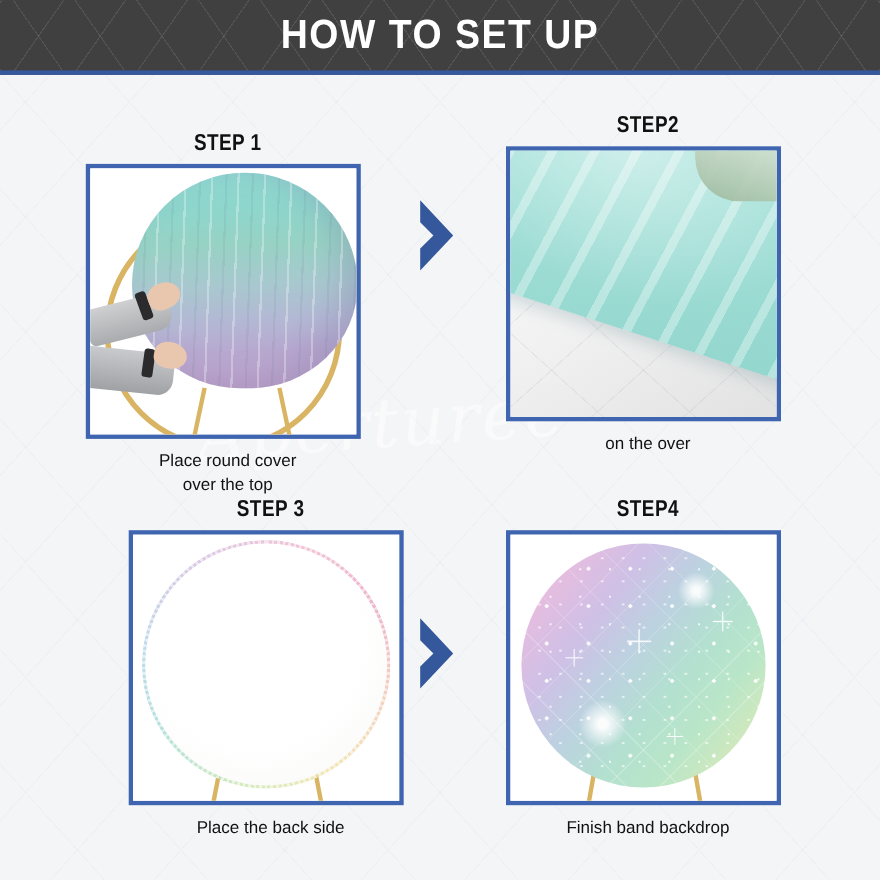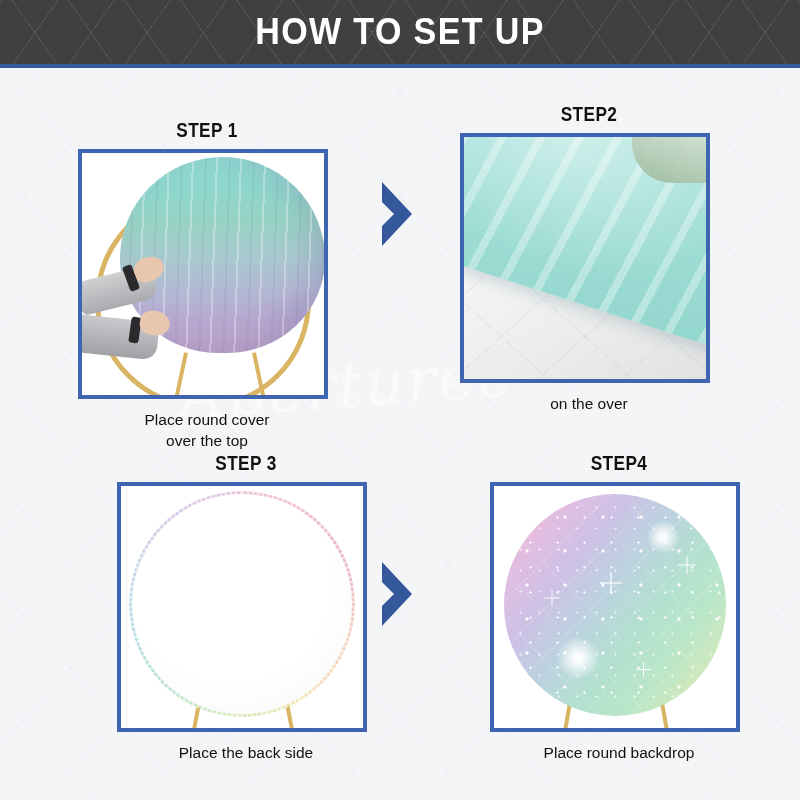--- a/index.html
+++ b/index.html
@@ -422,37 +422,37 @@
       <div>Place the back side</div>
     </div>
   </div>
 
   <div class="chevron" style="left:374px; top:558px;">
     <svg width="46" height="72" viewBox="0 0 46 72">
       <path d="M8 4 L38 36 L8 68 L8 48 L20 36 L8 24 Z" fill="#35579c"></path>
     </svg>
   </div>
 
-  <div class="step-cell" style="left:460px; top:451px; width:258px;margin-left:30px;">
+  <div class="step-cell" style="left:460px; top:451px; width:258px;">
     <div class="step-title">STEP4</div>
     <div class="photo-frame">
       <div class="photo-inner">
         <div class="p4-bg"></div>
         <div class="p4-leg l"></div>
         <div class="p4-leg r"></div>
         <div class="p4-disc">
           <div class="p4-quilt"></div>
           <div class="p4-stars"></div>
           <div class="p4-glow"></div>
           <div class="p4-glow2"></div>
           <div class="sparkle" style="left:96px; top:78px;"></div>
           <div class="sparkle" style="left:174px; top:62px; width:18px; height:18px;"></div>
           <div class="sparkle" style="left:40px; top:96px; width:16px; height:16px;"></div>
           <div class="sparkle" style="left:132px; top:168px; width:15px; height:15px;"></div>
         </div>
       </div>
     </div>
     <div class="caption">
-      <div>Place round backdrop</div>
+      <div>Finish band backdrop</div>
     </div>
   </div>
 
 </div>
 
 </body></html>

